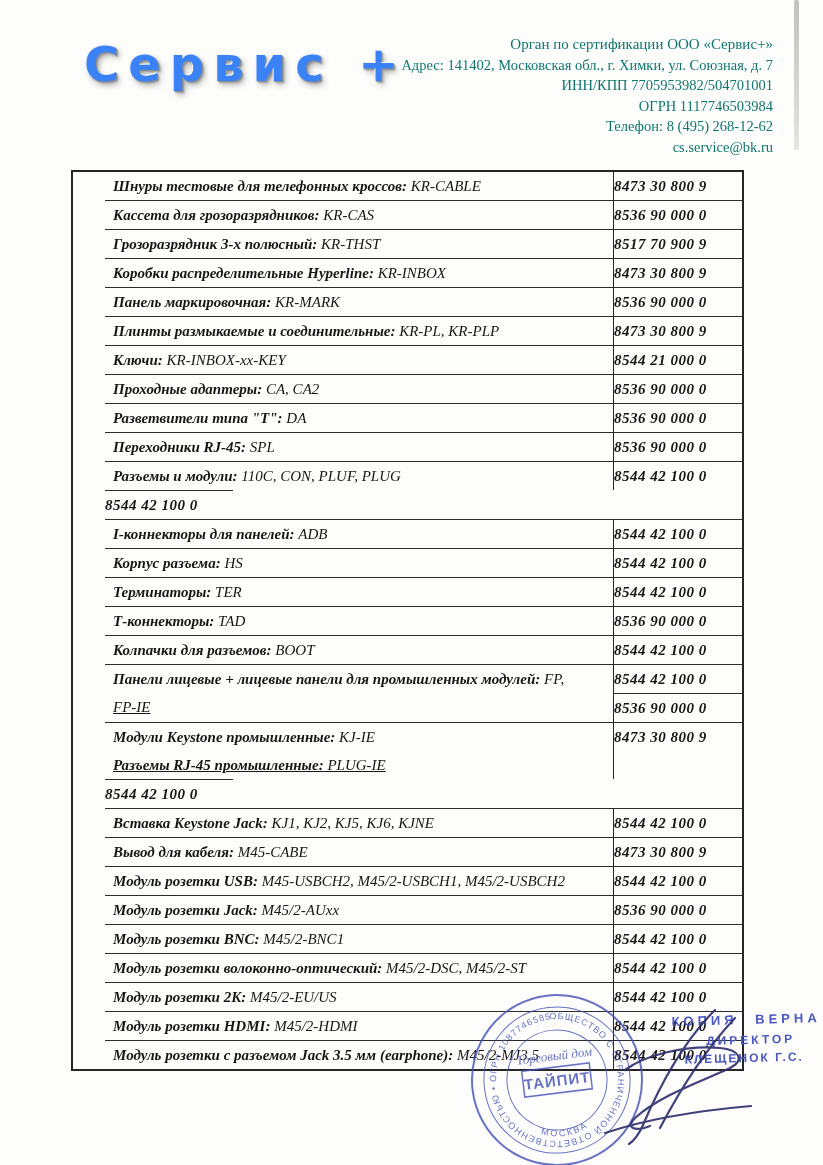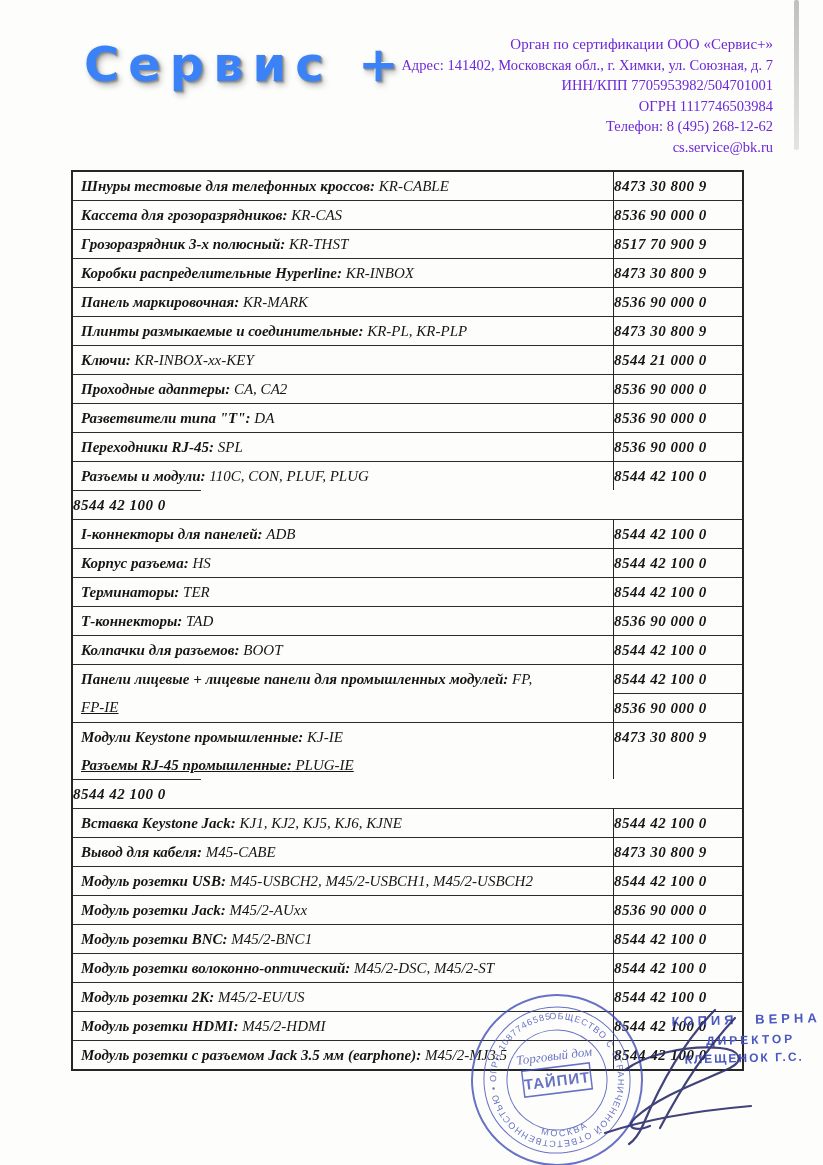--- a/index.html
+++ b/index.html
@@ -9,33 +9,33 @@
   }
   
   .logo{
     position:absolute;left:84px;top:36px;
     font-family:"DejaVu Sans",sans-serif;font-size:48px;font-weight:700;letter-spacing:9px;
     color:#3b82f6;
     text-shadow:-1px -1px 0 #f4f4f4,1px 1px 0 #8d8d8d,2px 2px 2px #9b9b9b,3px 4px 6px rgba(0,0,0,.28);
   }
   .header-info{
     position:absolute;right:50px;top:34px;text-align:right;
-    font-size:14.5px;line-height:20.5px;color:#6d28d9;
+    font-size:14.5px;line-height:20.5px;color:#0f766e;
   }
   .header-info .l0{font-size:15px;}
   .scan-edge{
     position:absolute;right:24px;top:0;width:5px;height:150px;
     background:linear-gradient(180deg,#8f8f8f,#cfcfcf);opacity:.55;border-radius:2px;
   }
   
   .ptable{
     position:absolute;left:71px;top:170px;width:669px;
     border:2px solid #262626;background:transparent;z-index:1;
   }
-  .trow{display:flex;}
+  .trow{display:flex;margin-left:32px;}
   .tdesc{
     flex:1 1 auto;min-width:0;border-right:1.6px solid #262626;
     padding:4px 6px 4px 8px;line-height:20px;font-size:15px;font-style:italic;
     white-space:nowrap;overflow:hidden;
   }
   .tdesc .bld{font-weight:700;}
   .tdesc .mdl{font-weight:400;}
   .tcode{
     width:128px;flex:0 0 128px;text-align:left;
     padding:4px 0;line-height:20px;font-size:15px;font-style:italic;font-weight:700;

